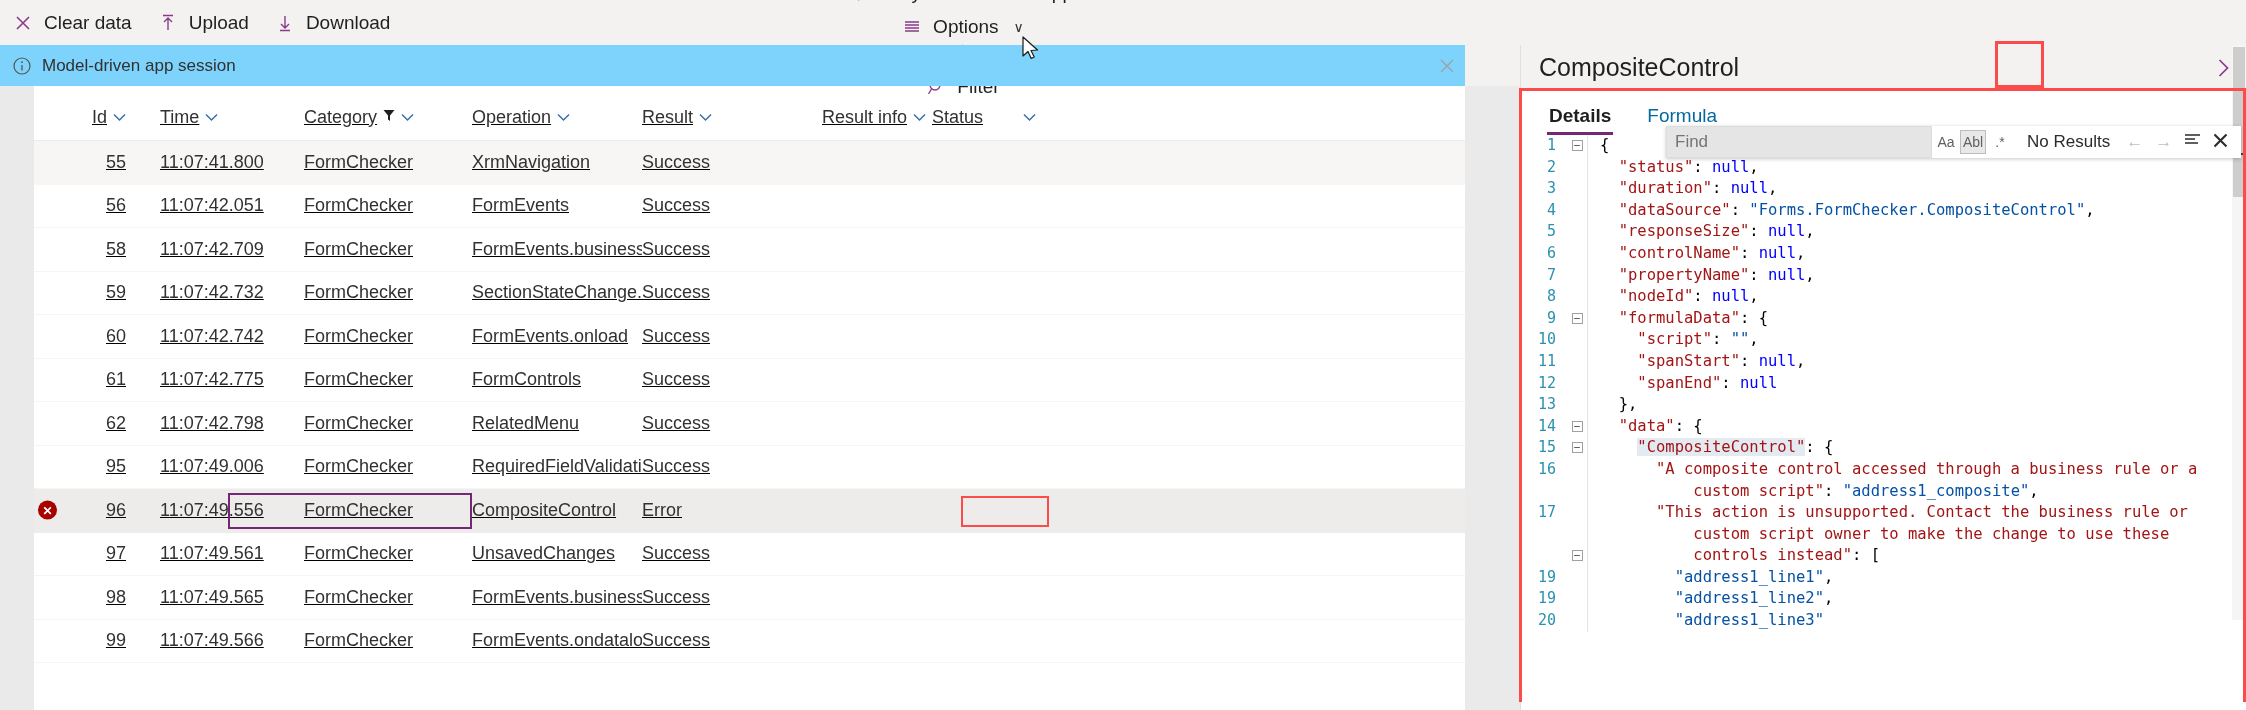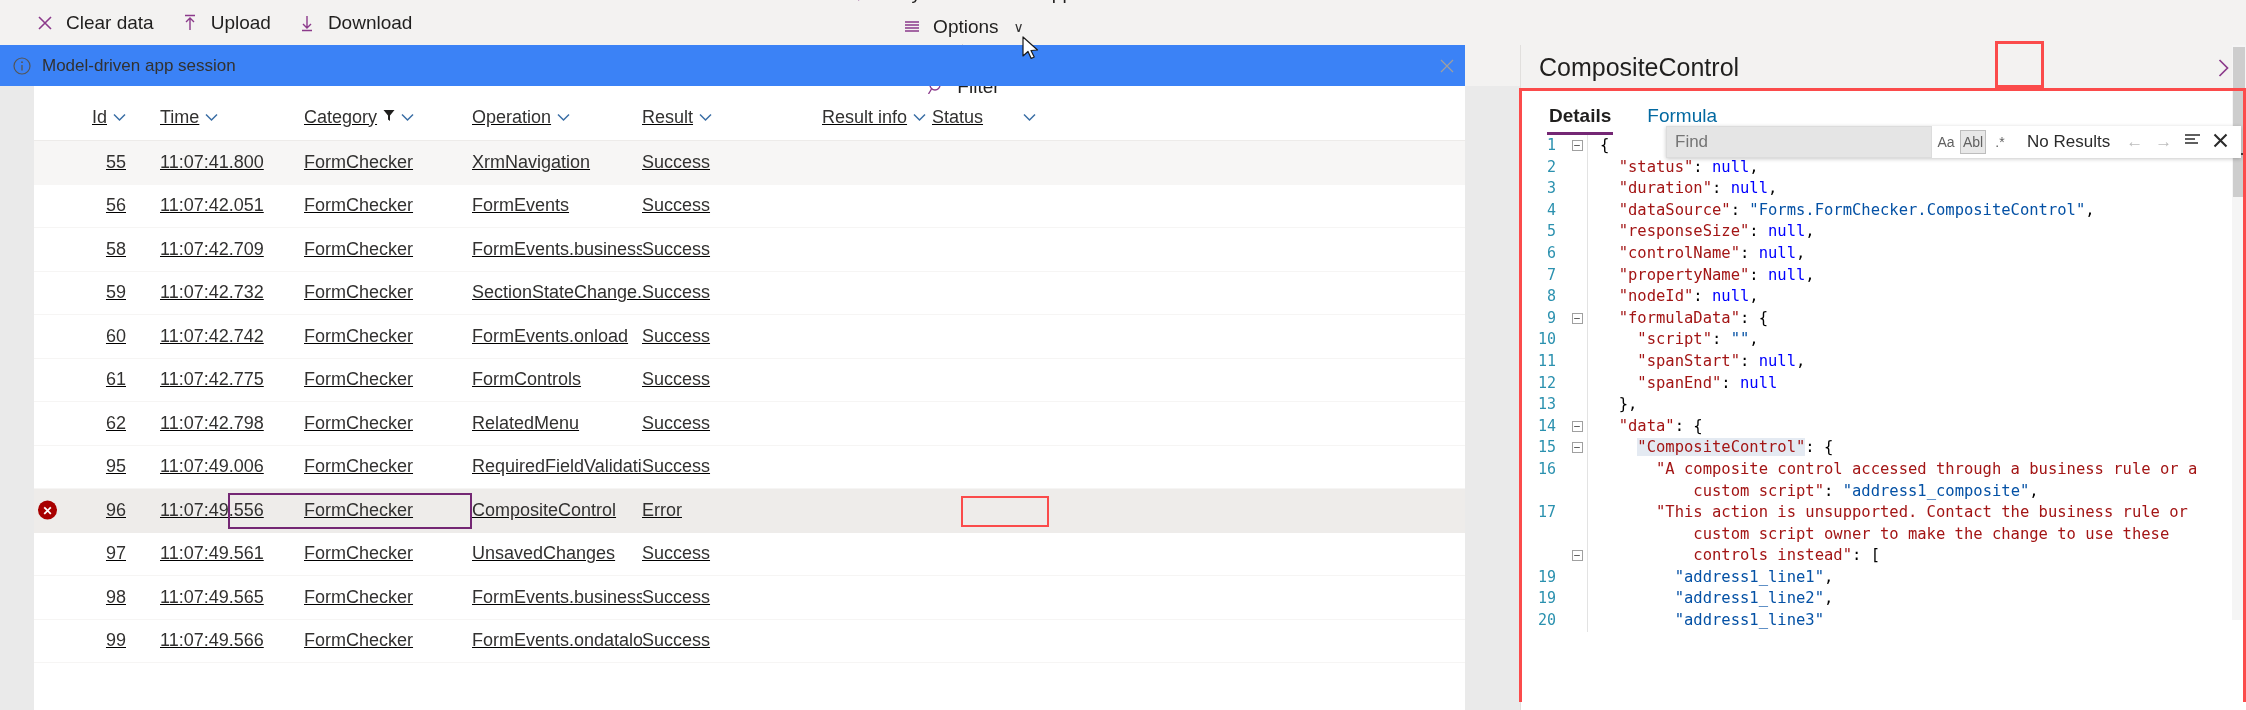--- a/index.html
+++ b/index.html
@@ -11,35 +11,35 @@
     -webkit-font-smoothing: antialiased;
   }
   #app { position: relative; width: 2246px; height: 710px; }
 
   
   .cmdbar {
     position: absolute; left: 0; top: 0; width: 2246px; height: 45px;
     background: #f3f2f1;
     display: flex; align-items: center;
   }
-  .cmd-left { display: flex; align-items: flex-end; padding-left: 22px; }
+  .cmd-left { display: flex; align-items: flex-end; }
   .cmd-right { display: flex; align-items: center; margin-left: auto; padding-right: 1160px; flex-direction: column; }
   .cmd-btn {
     display: flex; align-items: center; gap: 11px;
     padding: 6px 13px; height: 34px; cursor: default;
     color: #201f1e; font-size: 19px; white-space: nowrap;
   }
   .cmd-btn .glyph { color: #8b3a8b; display: flex; align-items: center; justify-content: center; }
   .cmd-btn .chev { color: #333; font-size: 14px; margin-left: 4px; }
   .cmd-sep { width: 1px; height: 26px; background: #d6d4d2; margin: 0 16px; }
 
   
   .sessionbar {
     position: absolute; left: 0; top: 45px; width: 1465px; height: 41px;
-    background: #3b82f6;
+    background: #7dd3fc;
     display: flex; align-items: center; padding-left: 11px;
   }
   .sessionbar .info-ic { width: 22px; height: 22px; display:flex; align-items:center; justify-content:center; color:#555; }
   .sessionbar .stext { font-size: 17px; color: #323130; margin-left: 9px; }
   .session-close {
     position: absolute; left: 1437px; top: 56px;
     width: 20px; height: 20px; color: #a19f9d; font-size: 18px;
     display:flex; align-items:center; justify-content:center;
   }
   .cursor-arrow { position: absolute; left: 1022px; top: 36px; width: 20px; height: 28px; }

